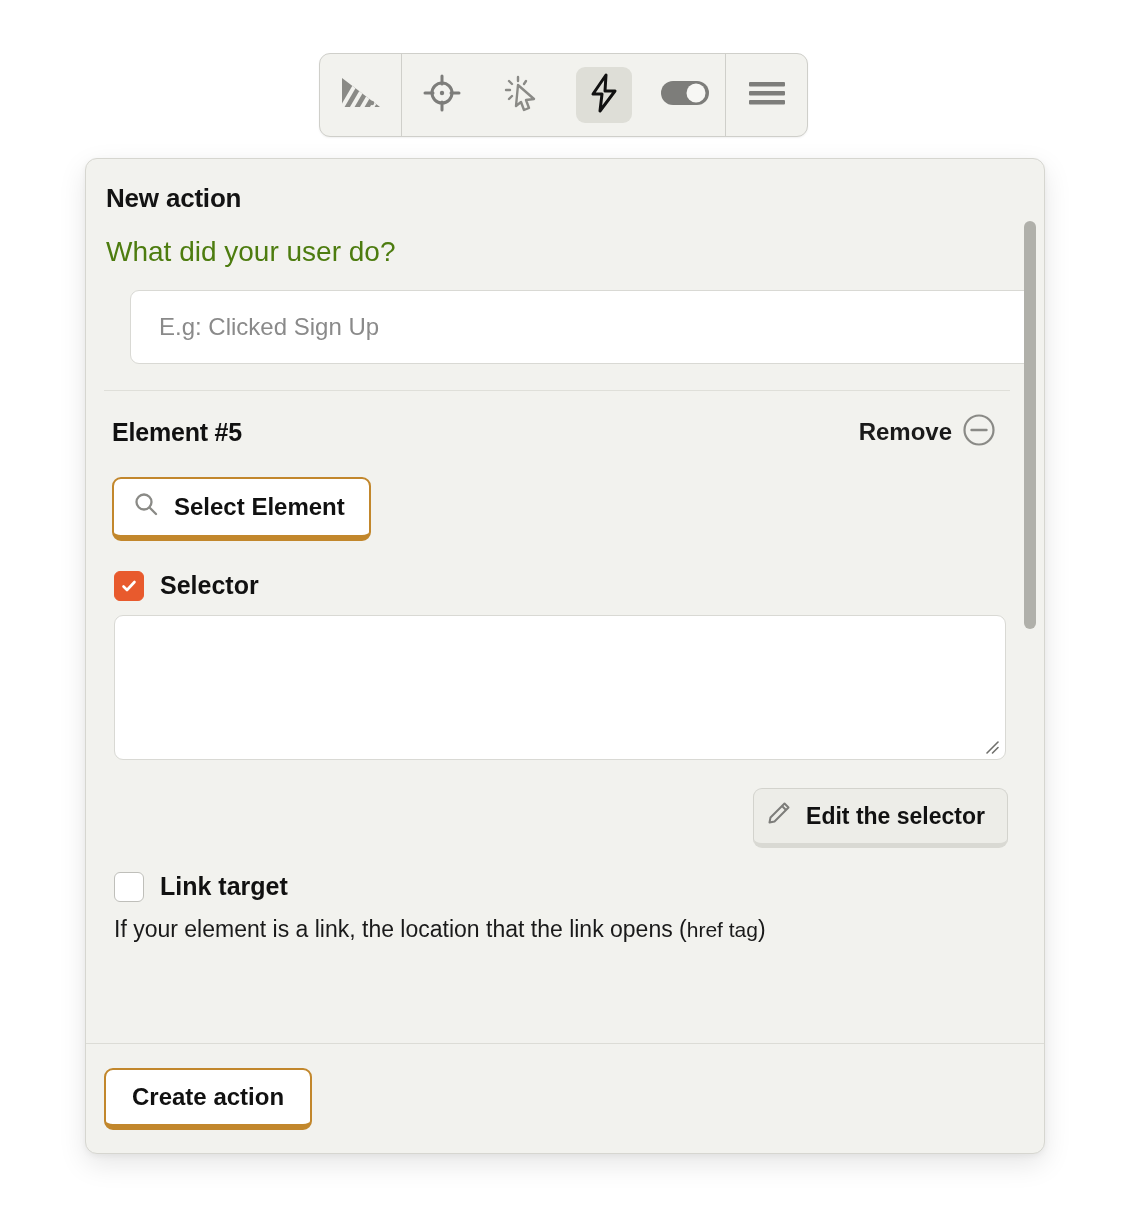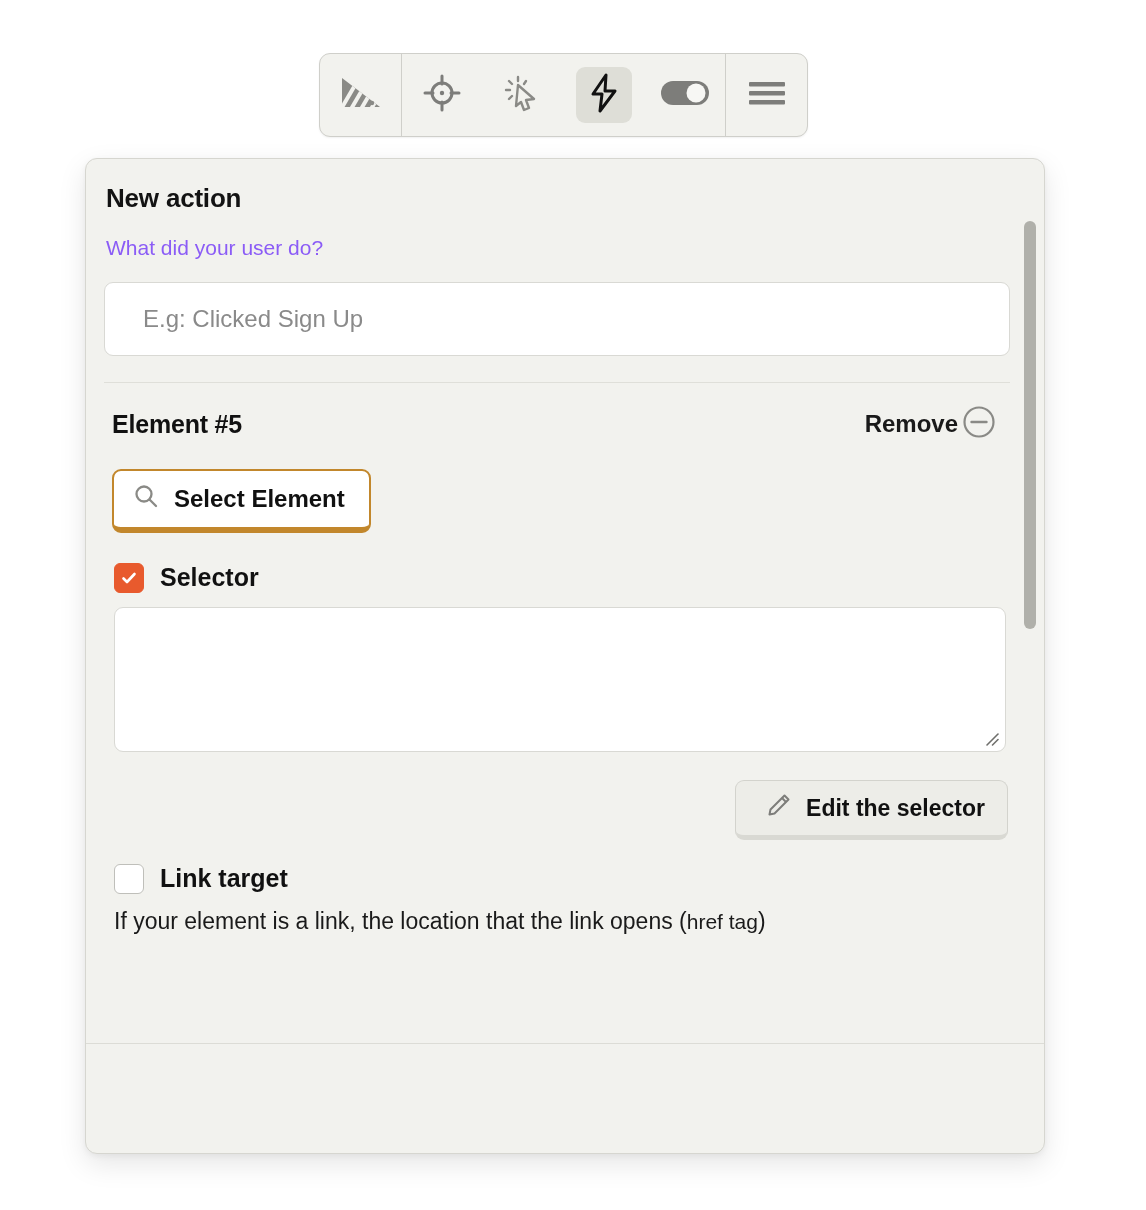--- a/index.html
+++ b/index.html
@@ -89,38 +89,39 @@
 
   .panel-title {
     font-size: 26px;
     font-weight: 700;
     color: #131313;
     letter-spacing: -0.2px;
     margin: 0 0 22px 2px;
   }
 
   .question {
-    font-size: 21px;
-    color: #8b5cf6;
+    font-size: 28px;
+    color: #4d7c0f;
     margin: 0 0 22px 2px;
   }
 
   .text-input {
     display: block;
     width: 906px;
     height: 74px;
     box-sizing: border-box;
     background: #ffffff;
     border: 1px solid #D9D9D4;
     border-radius: 9px;
     font-size: 24px;
     color: #000000;
-    padding: 0 38px;
+    padding: 0 28px;
     font-family: "Liberation Sans", sans-serif;
     outline: none;
+    margin-left: 26px;
   }
   .text-input::placeholder { color: #8A8A8A; }
 
   .divider {
     height: 1px;
     background: #DFDFD9;
     margin: 26px 0 0 0;
     width: 906px;
   }
 
@@ -136,21 +137,21 @@
     font-size: 25px;
     font-weight: 700;
     color: #111;
     margin-left: 8px;
     letter-spacing: -0.2px;
   }
 
   .remove-group {
     display: flex;
     align-items: center;
-    gap: 4px;
+    gap: 10px;
     margin-right: 14px;
   }
   .remove-label {
     font-size: 24px;
     font-weight: 700;
     color: #1a1a1a;
   }
 
   
   .btn3d {
@@ -249,21 +250,21 @@
   }
 
   .edit-selector-wrap {
     display: flex;
     justify-content: flex-end;
     width: 906px;
     margin-top: 28px;
   }
   .edit-selector-btn {
     height: 60px;
-    padding: 0 22px 0 30px;
+    padding: 0 22px 0 12px;
     font-size: 23px;
     margin-right: 2px;
   }
 
   .link-target-row { margin-top: 24px; }
 
   
   .scrollbar-track {
     position: absolute;
     right: 8px;
@@ -474,16 +475,19 @@
         </div>
 
       </div>
 
       <div class="scrollbar-track">
         <div class="scrollbar-thumb"></div>
       </div>
     </div>
 
     <div class="panel-footer">
+      <div class="btn3d btn-amber create-btn">
+        <span>Create action</span>
+      </div>
     </div>
   </div>
 
 </div>
 
 </body></html>

